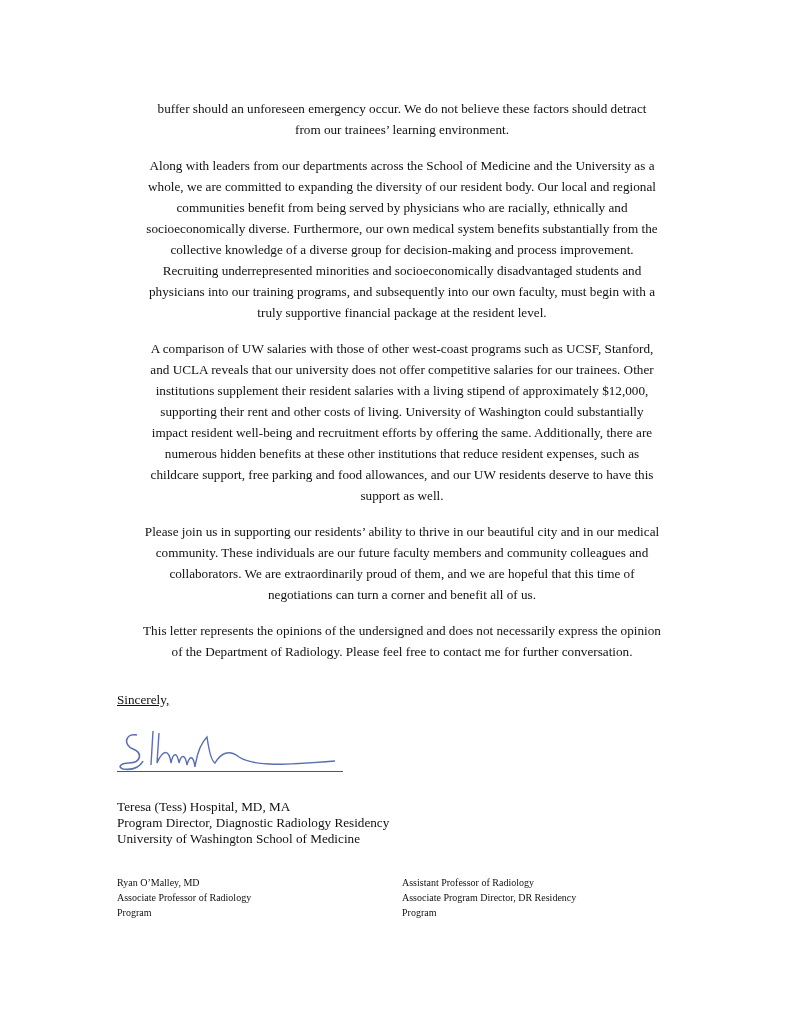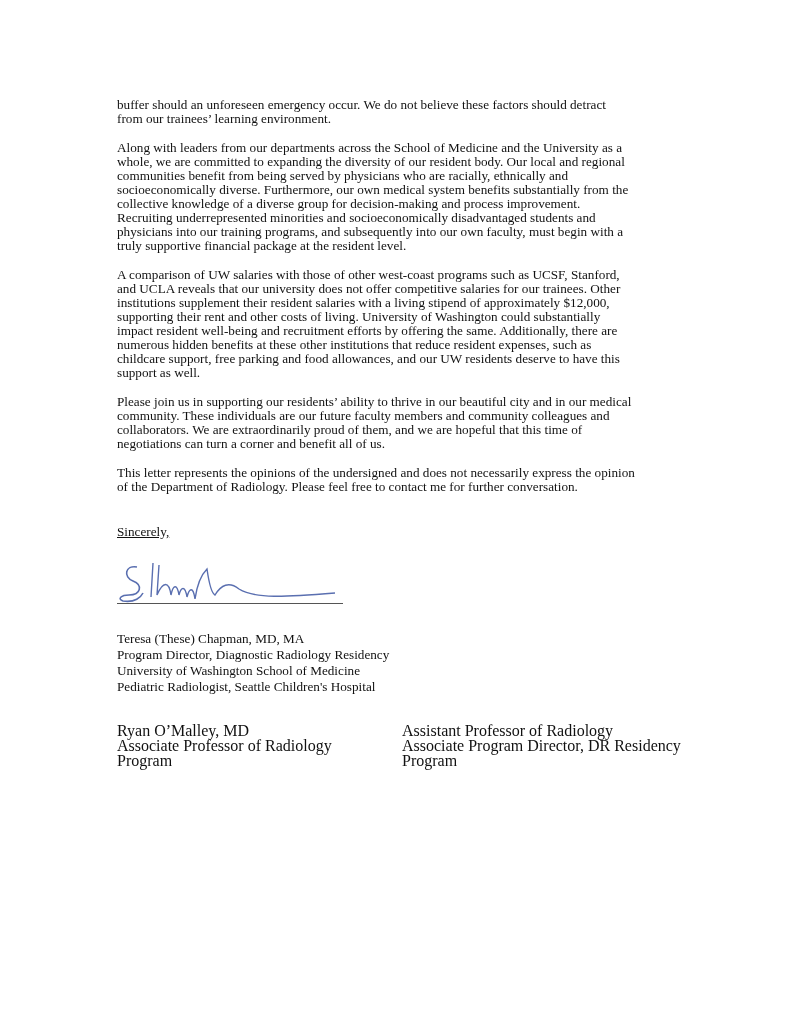--- a/index.html
+++ b/index.html
@@ -1,28 +1,28 @@
 <!DOCTYPE html>
 <html><head>
   <meta charset="utf-8">
   <style>
     html, body { margin: 0; padding: 0; background: #ffffff; }
     body {
       width: 791px; height: 1023px; position: relative; overflow: hidden;
       font-family: "Liberation Serif", serif; color: #111; font-size: 13.2px;
     }
     .page { position: absolute; left: 117px; top: 98px; width: 570px; }
-    .para { margin: 0 0 15px 0; line-height: 14px; white-space: pre-line; }
+    .para { margin: 0 0 15px 0; line-height: 21px; white-space: pre-line; text-align: center; }
     .p-block { line-height: 15.2px; }
     .sig-area { position: relative; height: 60px; margin-top: 16px; width: 240px; }
     .sig-area svg { position: absolute; left: -2px; top: 0; }
     .sig-line { position: absolute; left: 0; top: 48px; width: 226px; height: 1px; background: #555; }
     .signer { margin-top: 16px; line-height: 16px; }
     .behalf { margin-top: 34px; }
-    .cosigners { display: flex; margin-top: 28px; font-size: 16px; line-height: 15px; }
+    .cosigners { display: flex; margin-top: 28px; font-size: 10px; line-height: 15px; }
     .cosigner { width: 302px; }
   </style>
 </head>
 <body>
 
 <div class="page">
   <p class="para">buffer should an unforeseen emergency occur. We do not believe these factors should detract
 from our trainees’ learning environment.</p>
   <p class="para">Along with leaders from our departments across the School of Medicine and the University as a
 whole, we are committed to expanding the diversity of our resident body.   Our local and regional
@@ -51,24 +51,23 @@
 
   <div class="sig-area">
     <svg width="240" height="56" viewBox="0 0 240 56">
       <path d="M22 12 C10 10, 8 22, 18 26 C28 30, 26 40, 14 40 C6 40, 2 44, 8 46 C20 48, 26 42, 28 38" fill="none" stroke="#5a6fb0" stroke-width="1.6"></path>
       <path d="M38 8 L36 42 M44 10 L42 40 C48 26, 54 26, 56 40 C58 30, 62 28, 64 40 C66 32, 70 30, 72 42 C74 34, 78 30, 80 44 C82 30, 86 20, 92 14 C94 28, 96 38, 100 40 C106 30, 114 26, 124 34 C140 44, 170 42, 220 38" fill="none" stroke="#5a6fb0" stroke-width="1.4"></path>
     </svg>
     <div class="sig-line"></div>
   </div>
 
   <div class="signer">
-    <div>Teresa (These) Chapman, MD, MA</div>
+    <div>Teresa (Tess) Hospital, MD, MA</div>
     <div>Program Director, Diagnostic Radiology Residency</div>
     <div>University of Washington School of Medicine</div>
-    <div>Pediatric Radiologist, Seattle Children's Hospital</div>
   </div>
 
 
   <div class="cosigners">
     <div class="cosigner">
       <div>Ryan O’Malley, MD</div>
       <div>Associate Professor of Radiology</div>
       <div>Program</div>
     </div>
     <div class="cosigner">

